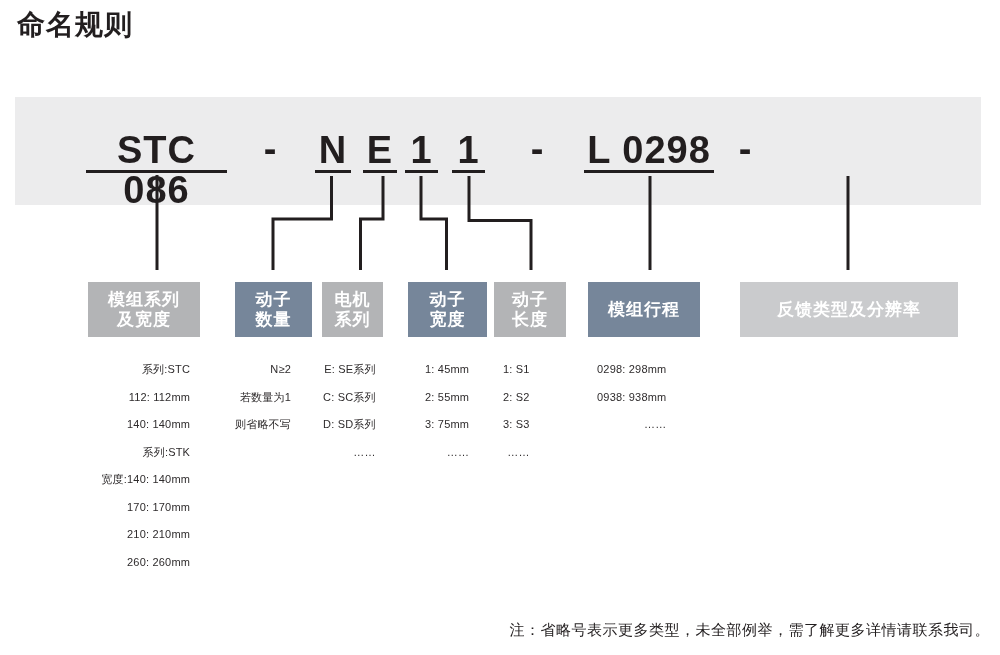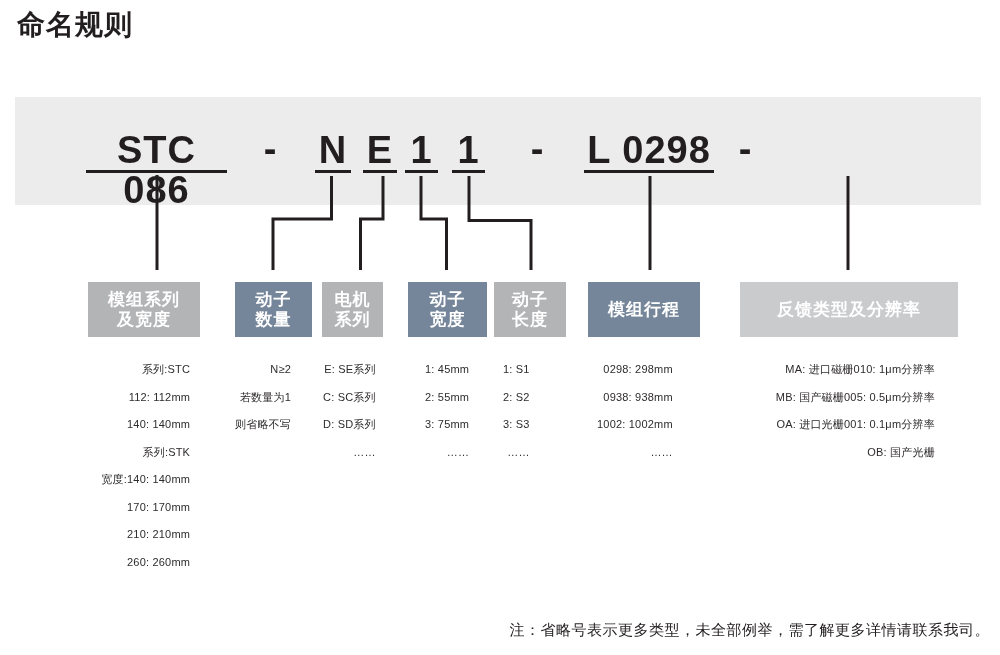--- a/index.html
+++ b/index.html
@@ -121,26 +121,19 @@
   <div class="col" style="left:503px">
     <div>1: S1</div>
     <div>2: S2</div>
     <div>3: S3</div>
     <div>……</div>
   </div>
 
   <div class="col" style="left:597px">
     <div>0298: 298mm</div>
     <div>0938: 938mm</div>
-    <div>1002: 1002mm</div>
     <div>……</div>
   </div>
 
-  <div class="col" style="left:742px">
-    <div><span class="fl">MA: 进口磁栅</span><span>010: 1μm分辨率</span></div>
-    <div><span class="fl">MB: 国产磁栅</span><span>005: 0.5μm分辨率</span></div>
-    <div><span class="fl">OA: 进口光栅</span><span>001: 0.1μm分辨率</span></div>
-    <div><span class="fl">OB: 国产光栅</span><span></span></div>
-  </div>
 
   <div class="note">注：省略号表示更多类型，未全部例举，需了解更多详情请联系我司。</div>
 
 </div>
 
 </body></html>

